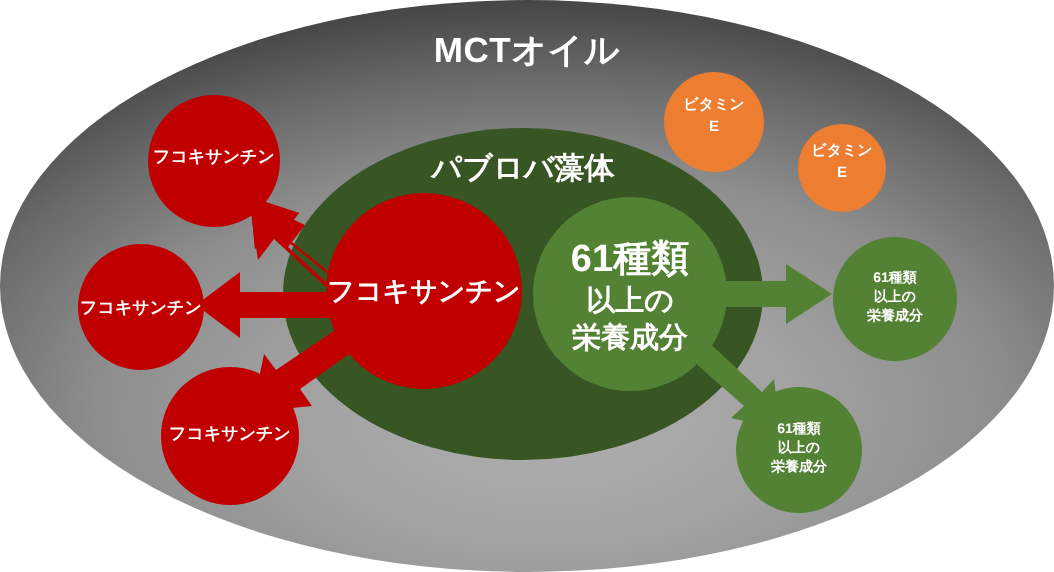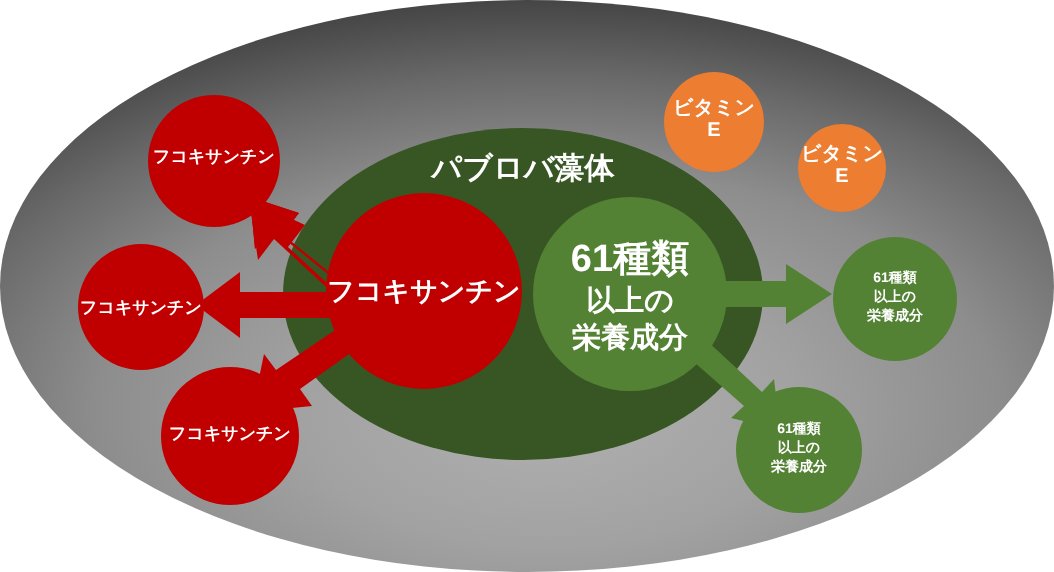--- a/index.html
+++ b/index.html
@@ -50,21 +50,21 @@
     line-height: 1.0;
   }
   .lbl-nutri-big-2 {
     font-size: 29px;
     line-height: 1.12;
   }
   .lbl-red-sat {
     font-size: 17px;
   }
   .lbl-orange {
-    font-size: 20px;
+    font-size: 15px;
     line-height: 1.25;
   }
   .lbl-green-sat {
     font-size: 14px;
     line-height: 1.3;
   }
 </style>
 </head>
 <body>
 
@@ -114,20 +114,21 @@
     <circle cx="141" cy="307" r="63" fill="#C00000"></circle>
     <circle cx="230" cy="436" r="69" fill="#C00000"></circle>
 
     <circle cx="714" cy="122" r="50" fill="#ED7D31"></circle>
     <circle cx="842" cy="168" r="44" fill="#ED7D31"></circle>
 
     <circle cx="895" cy="299" r="62" fill="#548235"></circle>
     <circle cx="799" cy="450" r="63" fill="#548235"></circle>
   </svg>
 
+  <div class="lbl lbl-title" style="left:377px; top:31px; width:300px;">MCTオイル</div>
 
   <div class="lbl lbl-pavlova" style="left:403px; top:152px; width:240px;">パブロバ藻体</div>
 
   <div class="lbl lbl-center-red" style="left:314px; top:276px; width:220px;">フコキサンチン</div>
 
   <div class="lbl lbl-nutri-big-1" style="left:540px; top:240px; width:180px;">61種類</div>
   <div class="lbl lbl-nutri-big-2" style="left:540px; top:285px; width:180px;">以上の</div>
   <div class="lbl lbl-nutri-big-2" style="left:540px; top:322px; width:180px;">栄養成分</div>
 
   <div class="lbl lbl-red-sat" style="left:139px; top:147px; width:150px;">フコキサンチン</div>

